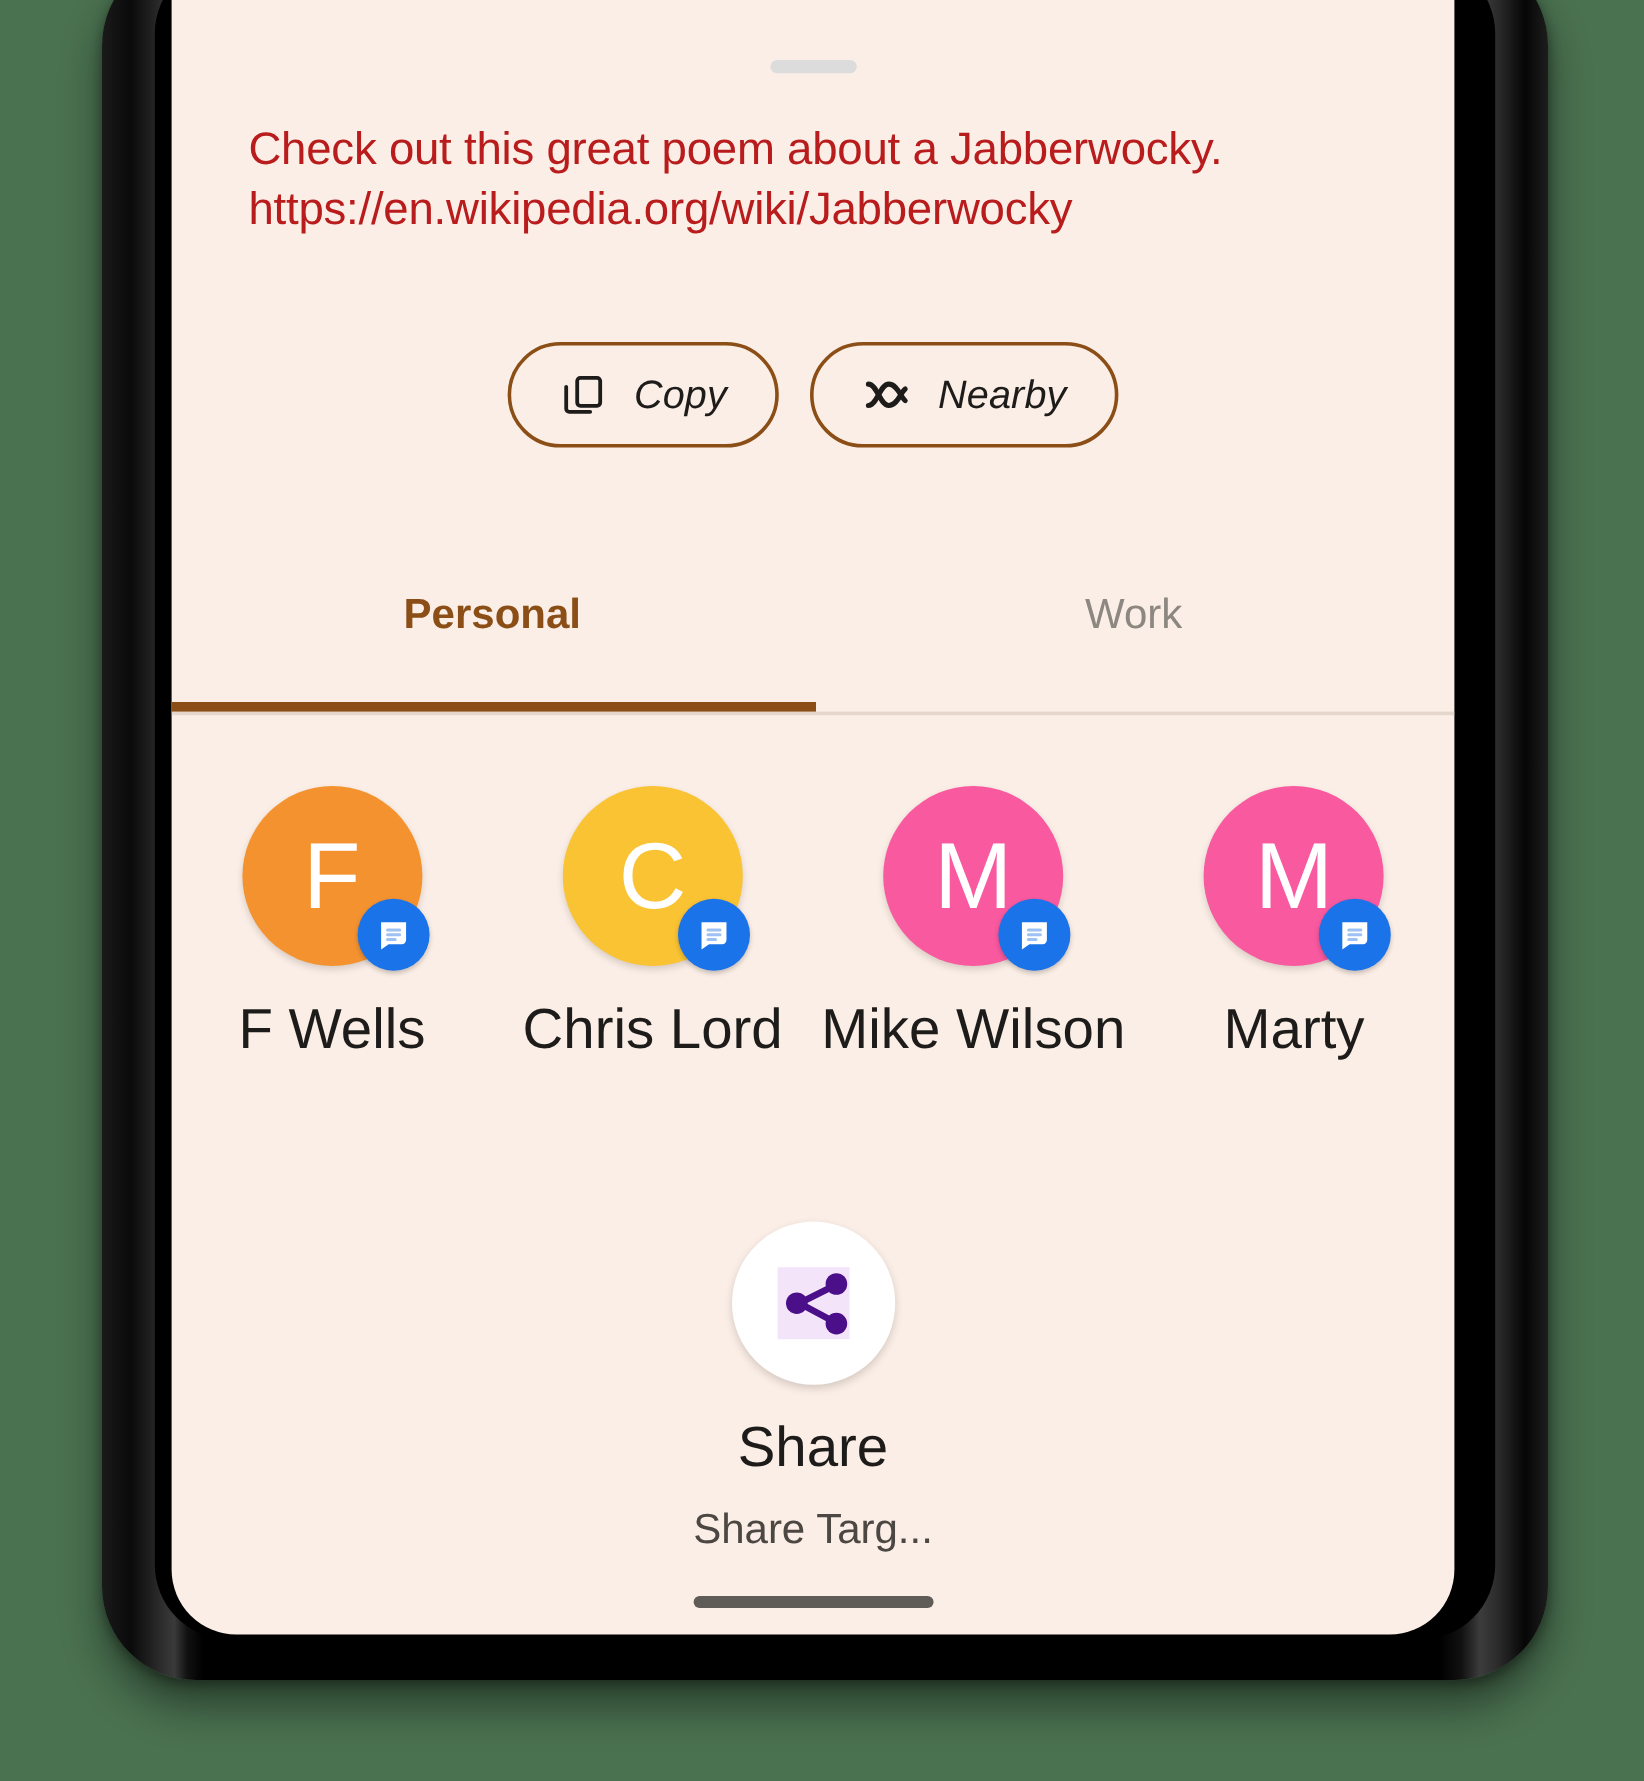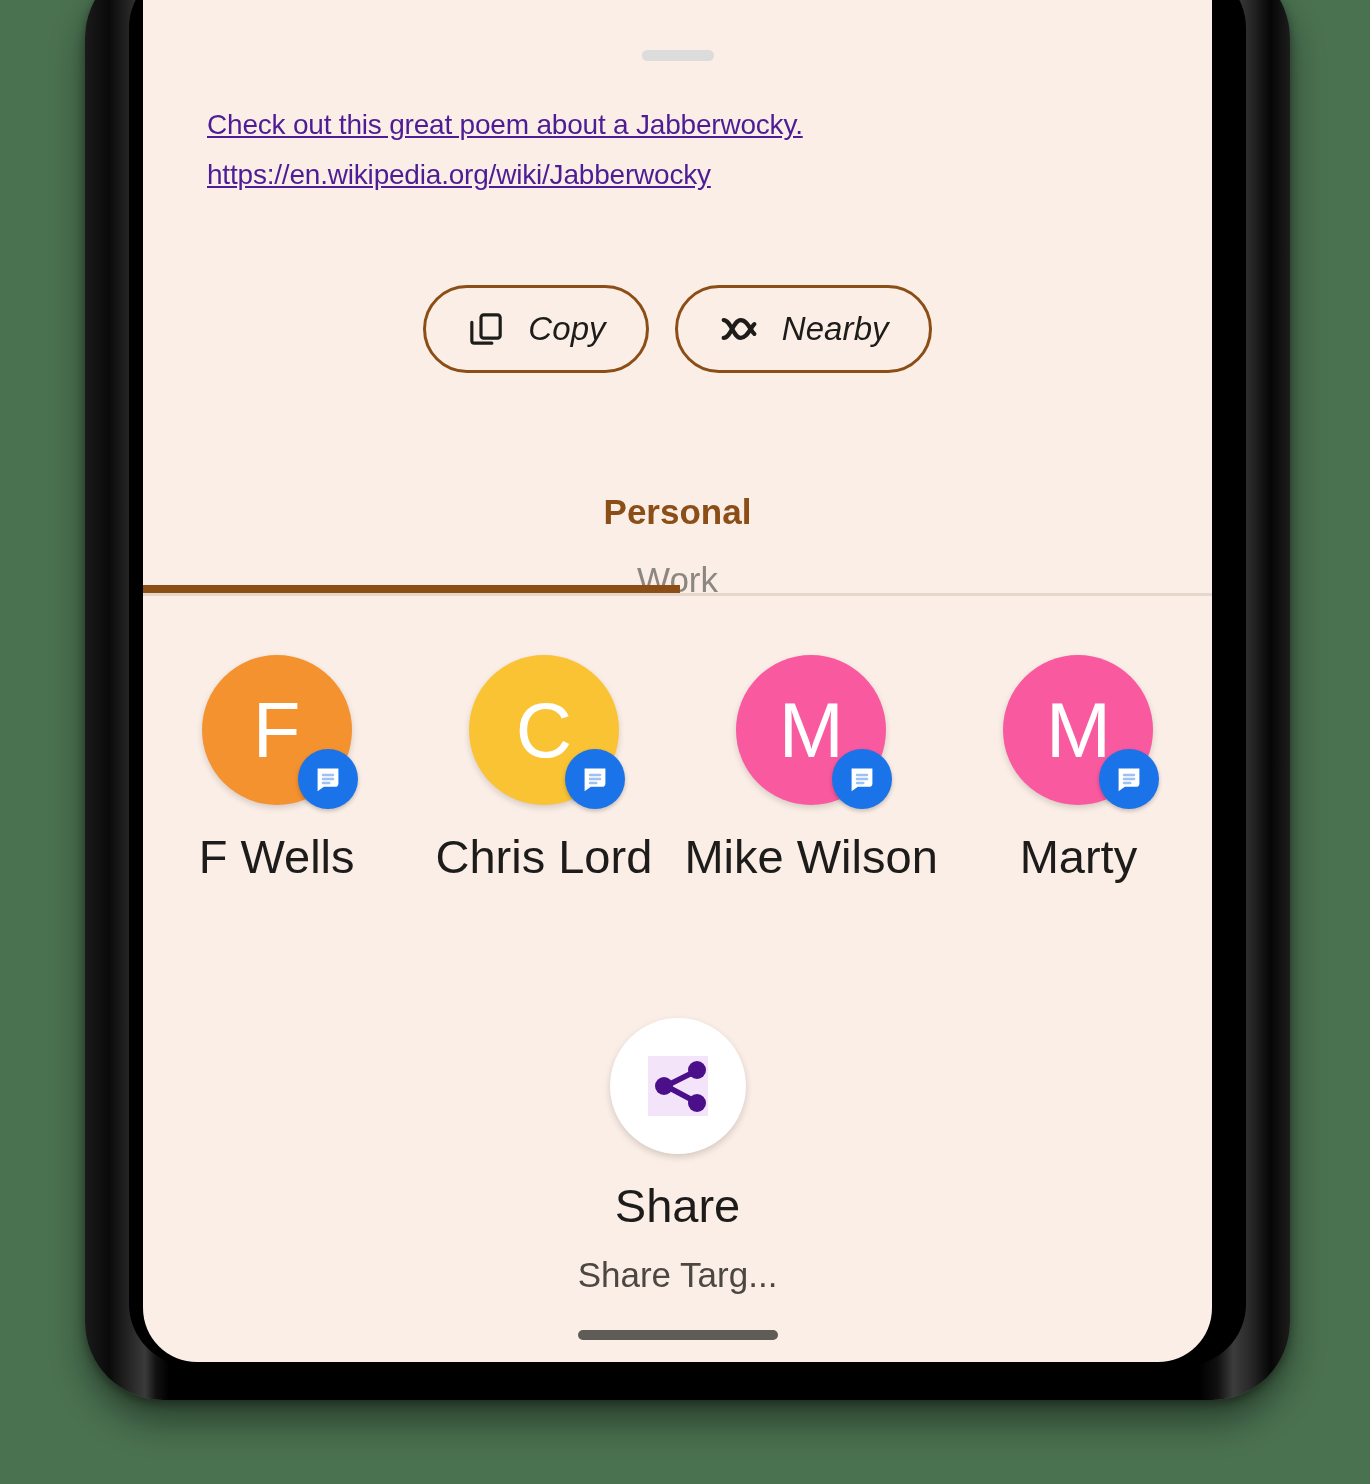--- a/index.html
+++ b/index.html
@@ -60,25 +60,24 @@
     border-radius: 6px;
     background: #dcdcdc;
   }
 
   
   #share-text {
     position: absolute;
     left: 64px;
     top: 100px;
     width: 950px;
-    font-size: 28px;
+    font-size: 38px;
     line-height: 50px;
-    color: #4c1d95;
+    color: #b91c1c;
     letter-spacing: -0.2px;
-    text-decoration: underline;
   }
   #share-text .line { display: block; white-space: nowrap; }
 
   
   #action-row {
     position: absolute;
     top: 285px;
     left: 0;
     width: 100%;
     display: flex;
@@ -105,21 +104,20 @@
   }
   .action-btn .icon { display: flex; align-items: center; }
 
   
   #tabs {
     position: absolute;
     top: 478px;
     left: 0;
     width: 100%;
     display: flex;
-    flex-direction: column;
   }
   .tab {
     flex: 1;
     text-align: center;
     font-size: 35px;
     padding: 14px 0;
     cursor: pointer;
   }
   .tab.active { color: #8a4e16; font-weight: bold; }
   .tab.inactive { color: #8c8781; }

